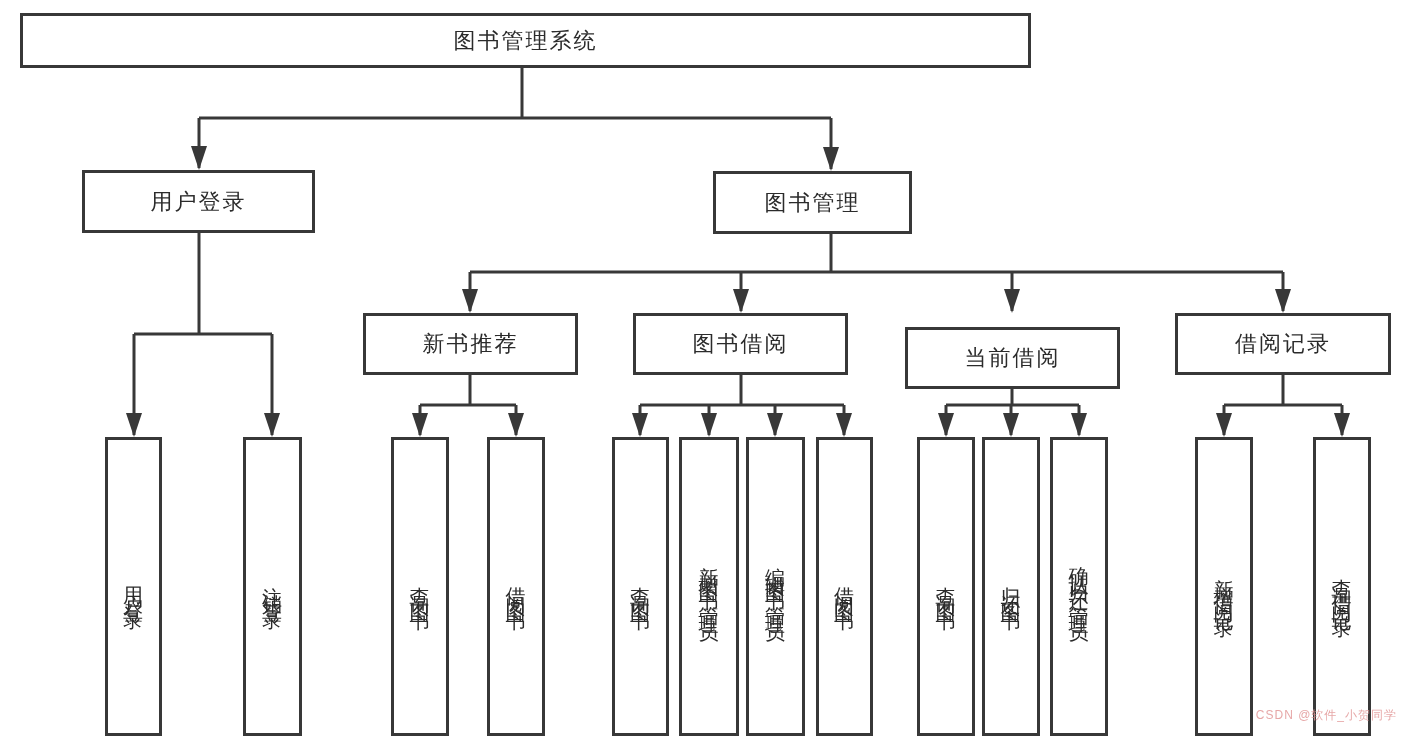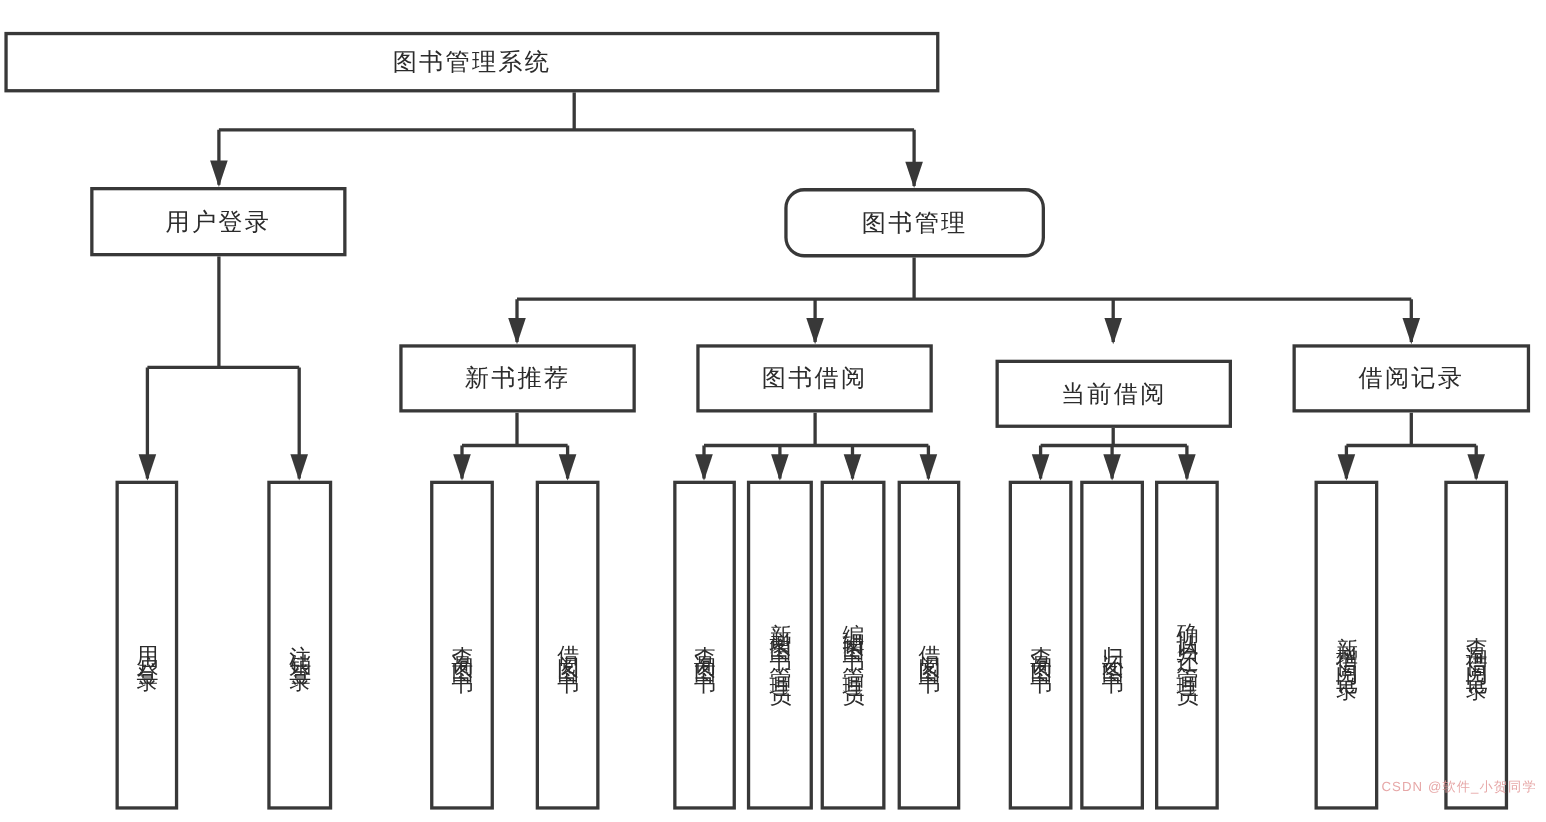--- a/index.html
+++ b/index.html
@@ -79,24 +79,24 @@
       <path d="M767 413 L783 413 L775 437 Z"></path>
       <path d="M836 413 L852 413 L844 437 Z"></path>
       <path d="M938 413 L954 413 L946 437 Z"></path>
       <path d="M1003 413 L1019 413 L1011 437 Z"></path>
       <path d="M1071 413 L1087 413 L1079 437 Z"></path>
       <path d="M1216 413 L1232 413 L1224 437 Z"></path>
       <path d="M1334 413 L1350 413 L1342 437 Z"></path>
     </g>
   </svg>
 
-  <div class="node" style="left:4px; top:13px; width:850px; height:55px;margin-top:16px;">图书管理系统</div>
+  <div class="node" style="left:20px; top:13px; width:1011px; height:55px;">图书管理系统</div>
 
   <div class="node" style="left:82px; top:170px; width:233px; height:63px;">用户登录</div>
-  <div class="node" style="left:713px; top:171px; width:237px; height:63px;border-radius:18px;">图书管理</div>
+  <div class="node" style="left:713px; top:171px; width:199px; height:63px;">图书管理</div>
 
   <div class="node" style="left:363px; top:313px; width:215px; height:62px;">新书推荐</div>
   <div class="node" style="left:633px; top:313px; width:215px; height:62px;">图书借阅</div>
   <div class="node" style="left:905px; top:313px; width:215px; height:62px;margin-top:14px;">当前借阅</div>
   <div class="node" style="left:1175px; top:313px; width:216px; height:62px;">借阅记录</div>
 
   <div class="leaf" style="left:105px; top:437px; width:57px; height:299px;">
     <span>用户登录</span>
   </div>
   <div class="leaf" style="left:243px; top:437px; width:59px; height:299px;">

